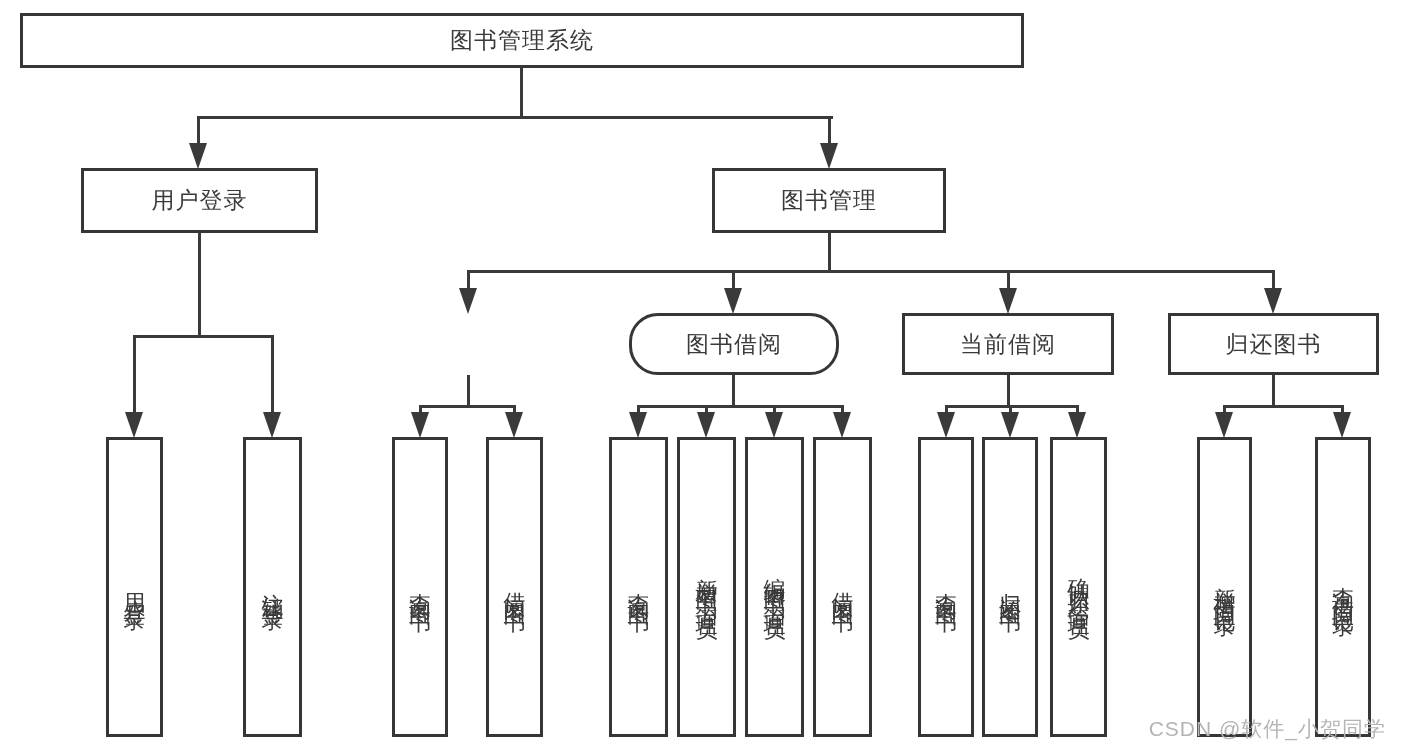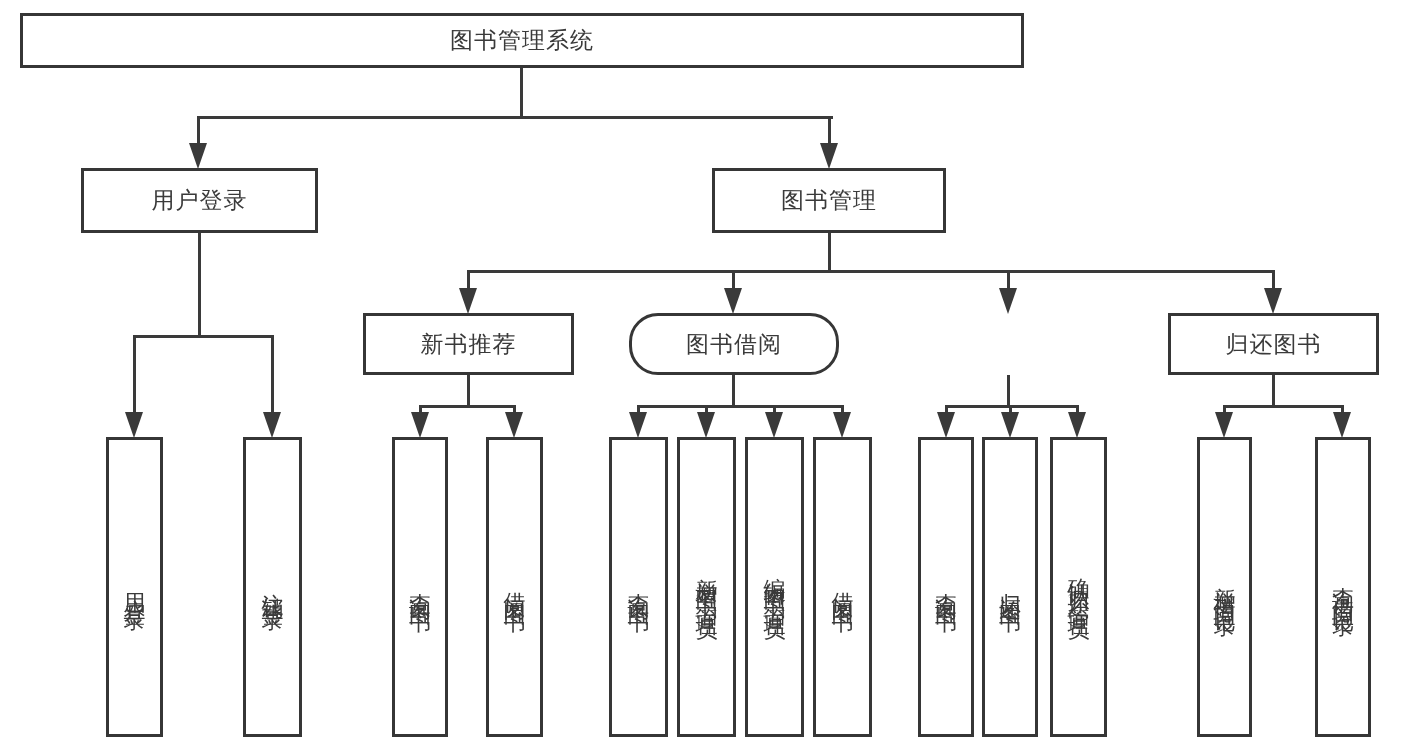--- a/index.html
+++ b/index.html
@@ -37,28 +37,28 @@
   </div>
 
   <div class="box" style="left:81px; top:168px; width:237px; height:65px;">
     <span>用户登录</span>
   </div>
 
   <div class="box" style="left:712px; top:168px; width:234px; height:65px;">
     <span>图书管理</span>
   </div>
 
-  <div class="box" style="left:363px; top:313px; width:211px; height:62px;">
-    <span>新书推荐</span>
-  </div>
 
   <div class="box" style="left:629px; top:313px; width:210px; height:62px;border-radius:29px;">
     <span>图书借阅</span>
   </div>
 
+  <div class="box" style="left:902px; top:313px; width:212px; height:62px;">
+    <span>当前借阅</span>
+  </div>
 
   <div class="box" style="left:1168px; top:313px; width:211px; height:62px;">
     <span>归还图书</span>
   </div>
 
   <div class="box" style="left:106px; top:437px; width:57px; height:300px;">
     <span class="vlabel">用户登录</span>
   </div>
 
   <div class="box" style="left:243px; top:437px; width:59px; height:300px;">
@@ -161,14 +161,15 @@
   <div class="line" style="left:1076px; top:405px; width:3px; height:9px;"></div>
   <div class="arrow" style="left:1068px; top:412px;"></div>
 
   <div class="line" style="left:1272px; top:375px; width:3px; height:33px;"></div>
   <div class="line" style="left:1223px; top:405px; width:121px; height:3px;"></div>
   <div class="line" style="left:1223px; top:405px; width:3px; height:9px;"></div>
   <div class="arrow" style="left:1215px; top:412px;"></div>
   <div class="line" style="left:1341px; top:405px; width:3px; height:9px;"></div>
   <div class="arrow" style="left:1333px; top:412px;"></div>
 
+  <div class="watermark">CSDN @软件_小贺同学</div>
 
 </div>
 
 </body></html>

